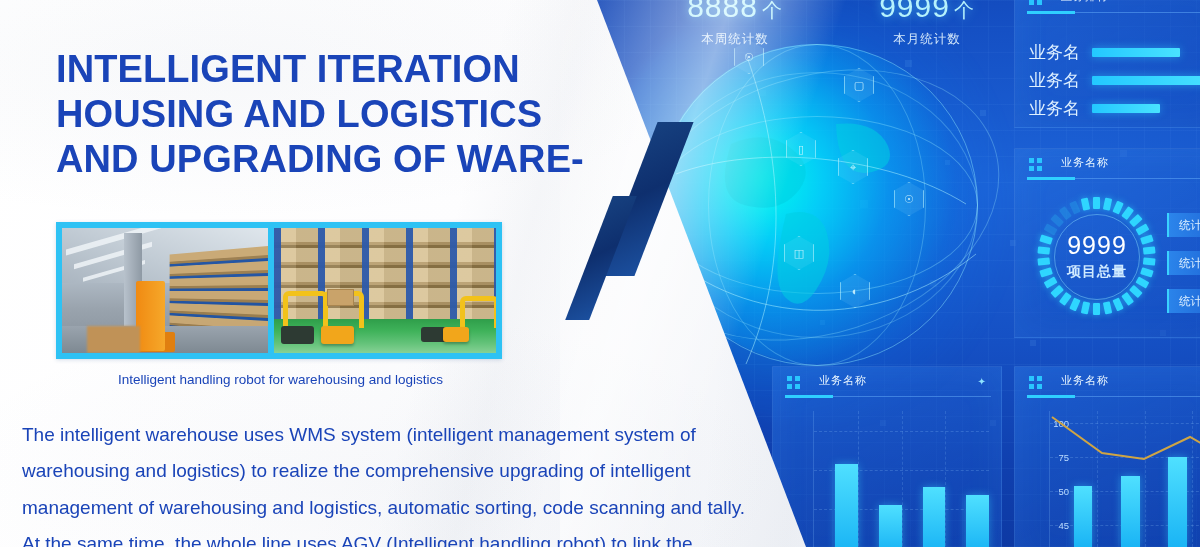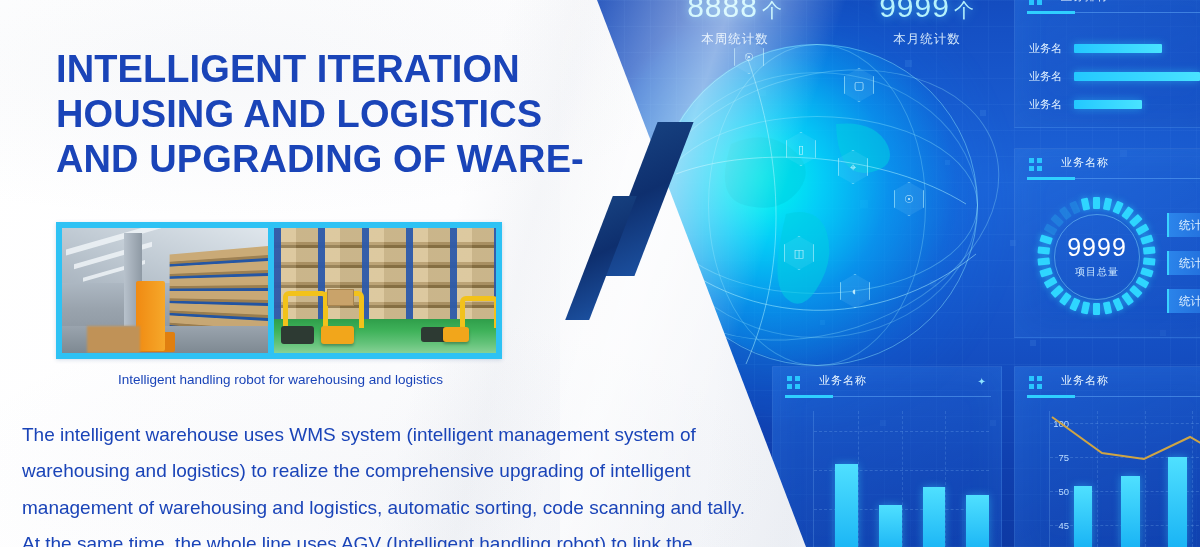--- a/index.html
+++ b/index.html
@@ -178,34 +178,34 @@
   .card-hd .rule{
     position:absolute;left:12px;right:10px;bottom:0;height:1px;background:rgba(110,185,255,.45);
   }
   .card-hd .rule::before{
     content:"";position:absolute;left:0;top:-1px;width:48px;height:3px;background:#2fd0ff;
   }
   .card-hd .spark{position:absolute;right:14px;top:9px;color:#8fe4ff;font-size:10px;letter-spacing:1px;}
 
   
   .rank-row{position:absolute;display:flex;align-items:center;gap:12px;}
-  .rank-row .nm{font-size:11px;color:#dff1ff;white-space:nowrap;}
+  .rank-row .nm{font-size:17px;color:#dff1ff;white-space:nowrap;}
   .rank-row .bar{height:9px;background:linear-gradient(90deg,#23c8ff,#49e3ff);border-radius:1px;
     box-shadow:0 0 8px rgba(50,210,255,.45);}
 
   
   .gauge{position:absolute;width:118px;height:118px;}
   .gauge .ticks{position:absolute;inset:0;border-radius:50%;}
   .gauge .tick{position:absolute;left:50%;top:0;width:7px;height:12px;margin-left:-3.5px;
     background:#2fd6ff;border-radius:1px;transform-origin:50% 59px;box-shadow:0 0 6px rgba(50,215,255,.6);}
   .gauge .inner{position:absolute;left:17px;top:17px;width:84px;height:84px;border-radius:50%;
     border:1px solid rgba(140,225,255,.45);display:flex;flex-direction:column;
     align-items:center;justify-content:center;}
   .gauge .g-num{font-size:25px;color:#ffffff;letter-spacing:1px;line-height:1;}
-  .gauge .g-lbl{font-size:10px;color:#cfeaff;margin-top:5px;letter-spacing:1px;}
+  .gauge .g-lbl{font-size:14px;color:#cfeaff;margin-top:5px;letter-spacing:1px;font-weight:bold;}
 
   .pill{
     position:absolute;height:24px;line-height:24px;padding:0 10px;font-size:11.5px;color:#dff1ff;
     background:linear-gradient(90deg,rgba(46,140,240,.85),rgba(30,100,215,.6));
     border-left:2px solid #3ad2ff;white-space:nowrap;
   }
 
   
   .chart{position:absolute;}
   .chart .yax{position:absolute;left:0;top:0;width:26px;height:100%;margin-left:23px;}

